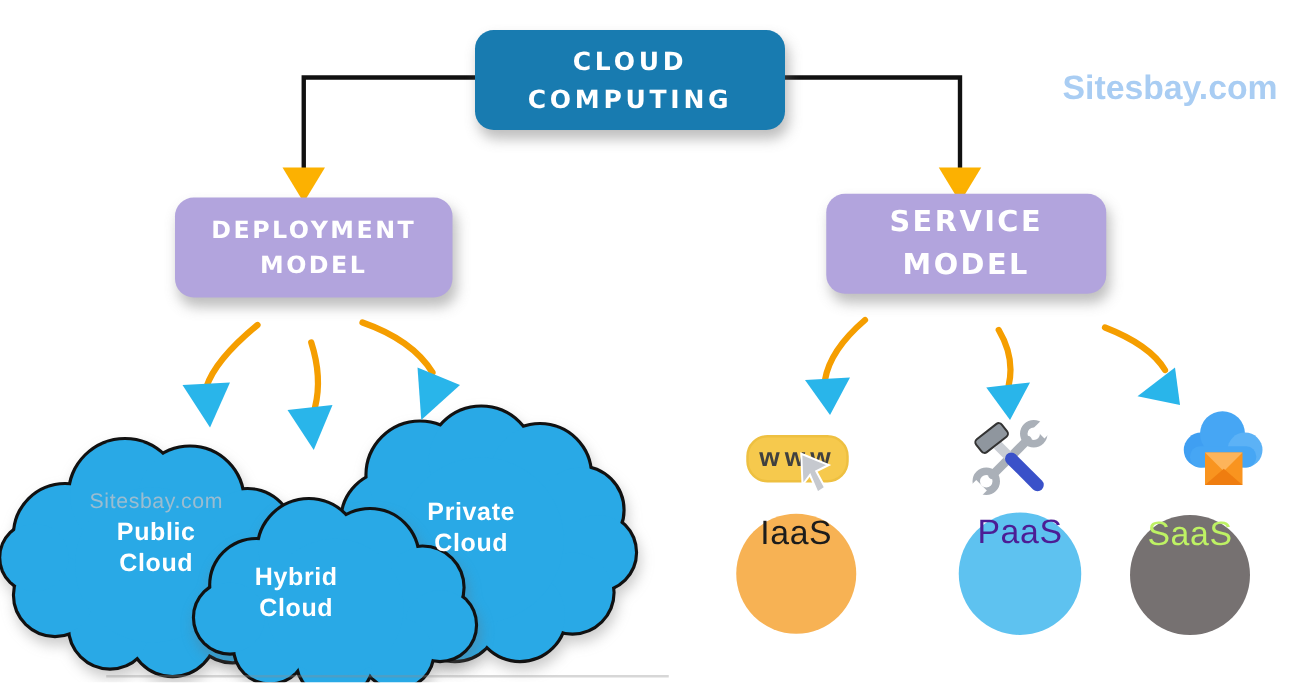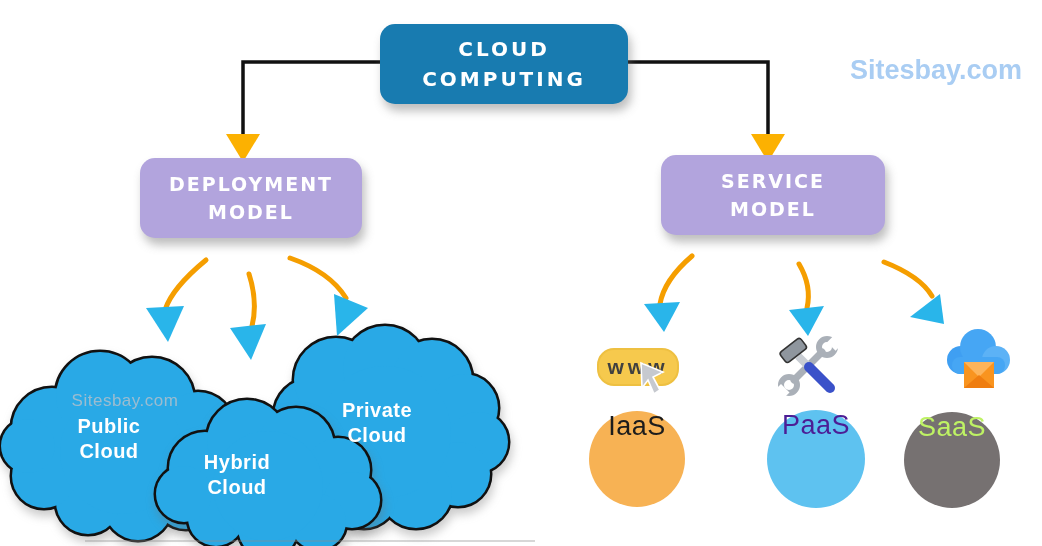--- a/index.html
+++ b/index.html
@@ -10,26 +10,26 @@
   #diagram-svg{position:absolute;left:0;top:0;width:1042px;height:546px;}
   .node{
     position:absolute;display:flex;flex-direction:column;align-items:center;justify-content:center;
     border-radius:15px;color:#ffffff;font-weight:bold;text-align:center;
     box-shadow:3px 7px 10px rgba(110,110,110,0.45);
     font-family:"DejaVu Sans","Liberation Sans",sans-serif;
   }
   .node .ln{line-height:1.5;}
   #root-node{left:380px;top:24px;width:248px;height:80px;background:#187bb0;font-size:20px;letter-spacing:3px;}
   #deployment-node{left:140px;top:158px;width:222px;height:80px;background:#b2a4dd;font-size:19px;letter-spacing:2px;}
-  #service-node{left:661px;top:155px;width:224px;height:80px;background:#b2a4dd;font-size:19px;letter-spacing:2px;}
+  #service-node{left:661px;top:155px;width:224px;height:80px;background:#b2a4dd;font-size:23px;letter-spacing:2px;}
   .cloud-label{
     position:absolute;width:150px;text-align:center;color:#ffffff;font-weight:bold;
     font-size:20px;line-height:25px;z-index:3;letter-spacing:0.5px;
   }
-  #public-label{left:34px;top:414px;text-align:center;}
+  #public-label{left:50px;top:414px;text-align:center;}
   #hybrid-label{left:162px;top:450px;}
   #private-label{left:302px;top:398px;}
   #watermark-top{
     position:absolute;left:850px;top:55px;font-size:27px;font-weight:bold;color:#a9cdf3;z-index:3;
   }
   #watermark-cloud{
     position:absolute;left:40px;top:391px;width:170px;text-align:center;font-size:17px;
     color:#a8bfce;opacity:0.9;z-index:3;letter-spacing:0.5px;
   }
   .svc-circle{

